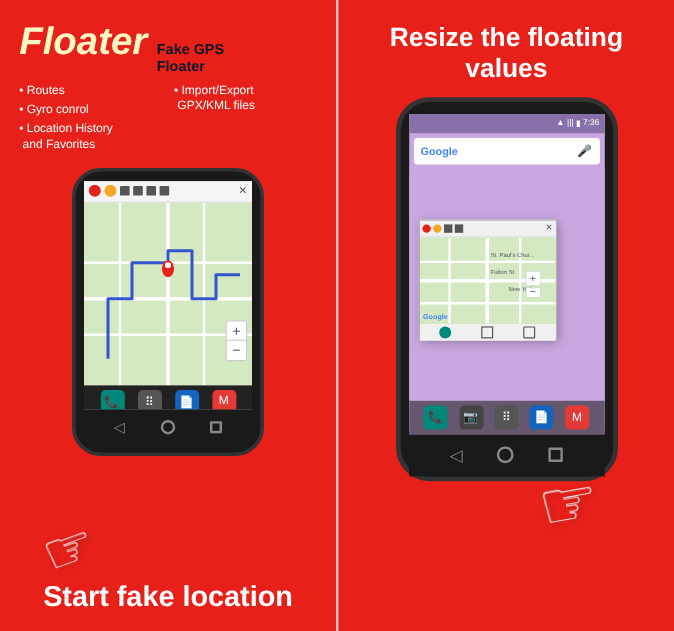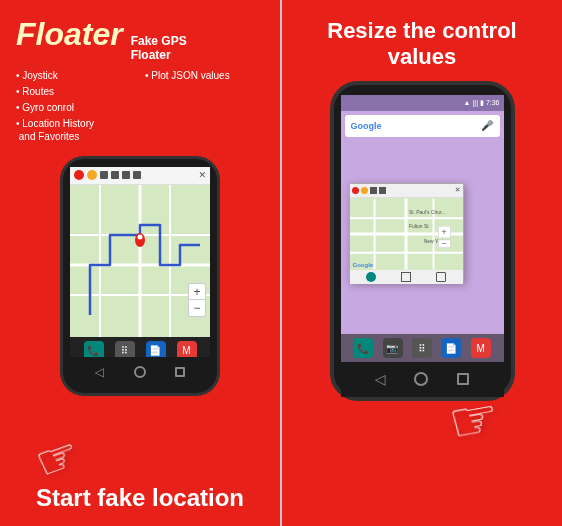--- a/index.html
+++ b/index.html
@@ -48,21 +48,21 @@
       font-size: 32px;
       font-weight: 900;
       color: #fef9c3;
       font-style: italic;
       line-height: 1;
     }
 
     .app-subtitle {
       font-size: 12px;
       font-weight: bold;
-      color: #ffffff;
+      color: #0f172a;
       line-height: 1.2;
     }
 
     .features-row {
       display: flex;
       gap: 10px;
       margin-bottom: 10px;
     }
 
     .features-col {
@@ -363,27 +363,26 @@
   <div class="app-title-row">
     <span class="app-title">Floater</span>
     <div class="app-subtitle">
       <span>Fake GPS</span><br>
       <span>Floater</span>
     </div>
   </div>
 
   <div class="features-row">
     <div class="features-col">
-      <div class="feature-item">Joystick</div>
       <div class="feature-item">Routes</div>
       <div class="feature-item">Gyro conrol</div>
       <div class="feature-item">Location History<br>&nbsp;and Favorites</div>
     </div>
     <div class="features-col">
-      <div class="feature-item">Plot JSON values</div>
+      <div class="feature-item">Import/Export<br>&nbsp;GPX/KML files</div>
     </div>
   </div>
 
   <div style="position:relative; flex:1; display:flex; flex-direction:column; align-items:center;">
     <div class="phone-left">
 
       <div class="phone-screen-left">
         <div class="map-toolbar">
           <div class="toolbar-icon circle" style="background:#e8201a;"></div>
           <div class="toolbar-icon circle" style="background:#f5a623;"></div>
@@ -434,21 +433,21 @@
     <div class="hand-cursor-left">☞</div>
   </div>
 
   <div class="start-fake-label">Start fake location</div>
 </div>
 
 <div class="divider"></div>
 
 <div class="panel-right">
   <div class="resize-title">
-    <span>Resize the control</span><br>
+    <span>Resize the floating</span><br>
     <span>values</span>
   </div>
 
   <div style="position:relative; flex:1; display:flex; align-items:flex-start; justify-content:flex-end;">
     <div class="phone-right">
       <div class="phone-screen-right">
 
         <div class="android-status-bar">
           <div class="status-icons">
             <span>▲</span>

